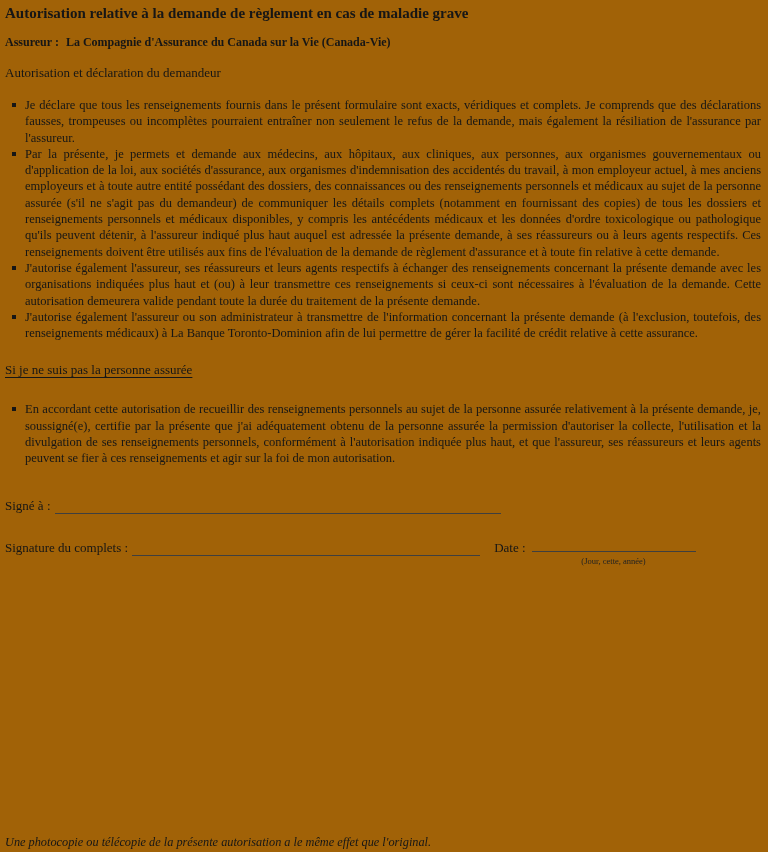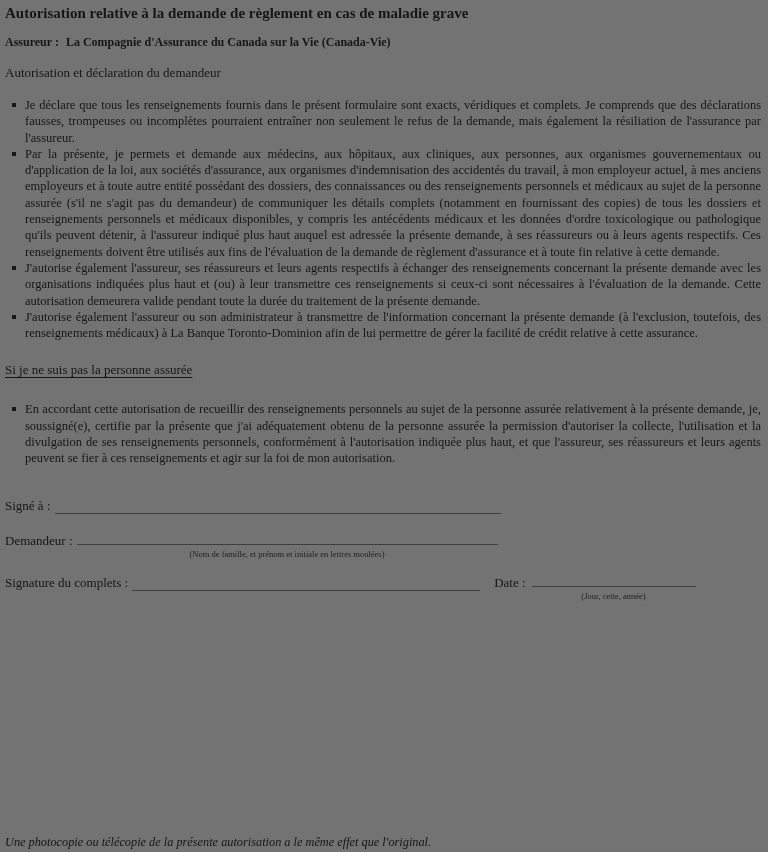--- a/index.html
+++ b/index.html
@@ -6,21 +6,21 @@
     margin: 0;
     padding: 0;
     background: #fcfcfc;
   }
   .page {
     position: relative;
     width: 768px;
     height: 852px;
     box-sizing: border-box;
     padding: 4px 4px 0 5px;
-    background: #737373;
+    background: #a16207;
     font-family: "Liberation Serif", serif;
     color: #161616;
     overflow: hidden;
   }
   .doc-title {
     margin: 1px 0 0 0;
     font-size: 15px;
     font-weight: 700;
     line-height: 17px;
   }
@@ -149,27 +149,20 @@
       <span class="bullet-marker"></span>
       <span>En accordant cette autorisation de recueillir des renseignements personnels au sujet de la personne assurée relativement à la présente demande, je, soussigné(e), certifie par la présente que j'ai adéquatement obtenu de la personne assurée la permission d'autoriser la collecte, l'utilisation et la divulgation de ses renseignements personnels, conformément à l'autorisation indiquée plus haut, et que l'assureur, ses réassureurs et leurs agents peuvent se fier à ces renseignements et agir sur la foi de mon autorisation.</span>
     </li>
   </ul>
 
   <div class="sig-row row-signed-at">
     <span class="sig-label">Signé à :</span>
     <span class="sig-line w-signed"></span>
   </div>
 
-  <div class="sig-row row-applicant">
-    <span class="sig-label">Demandeur :</span>
-    <span class="line-col">
-      <span class="sig-line w-applicant"></span>
-      <span class="sig-hint">(Nom de famille, et prénom et initiale en lettres moulées)</span>
-    </span>
-  </div>
 
   <div class="sig-row row-signature">
     <span class="sig-label">Signature du complets :</span>
     <span class="sig-line w-signature"></span>
     <span class="sig-label date-label">Date :</span>
     <span class="line-col">
       <span class="sig-line w-date"></span>
       <span class="sig-hint">(Jour, cette, année)</span>
     </span>
   </div>

